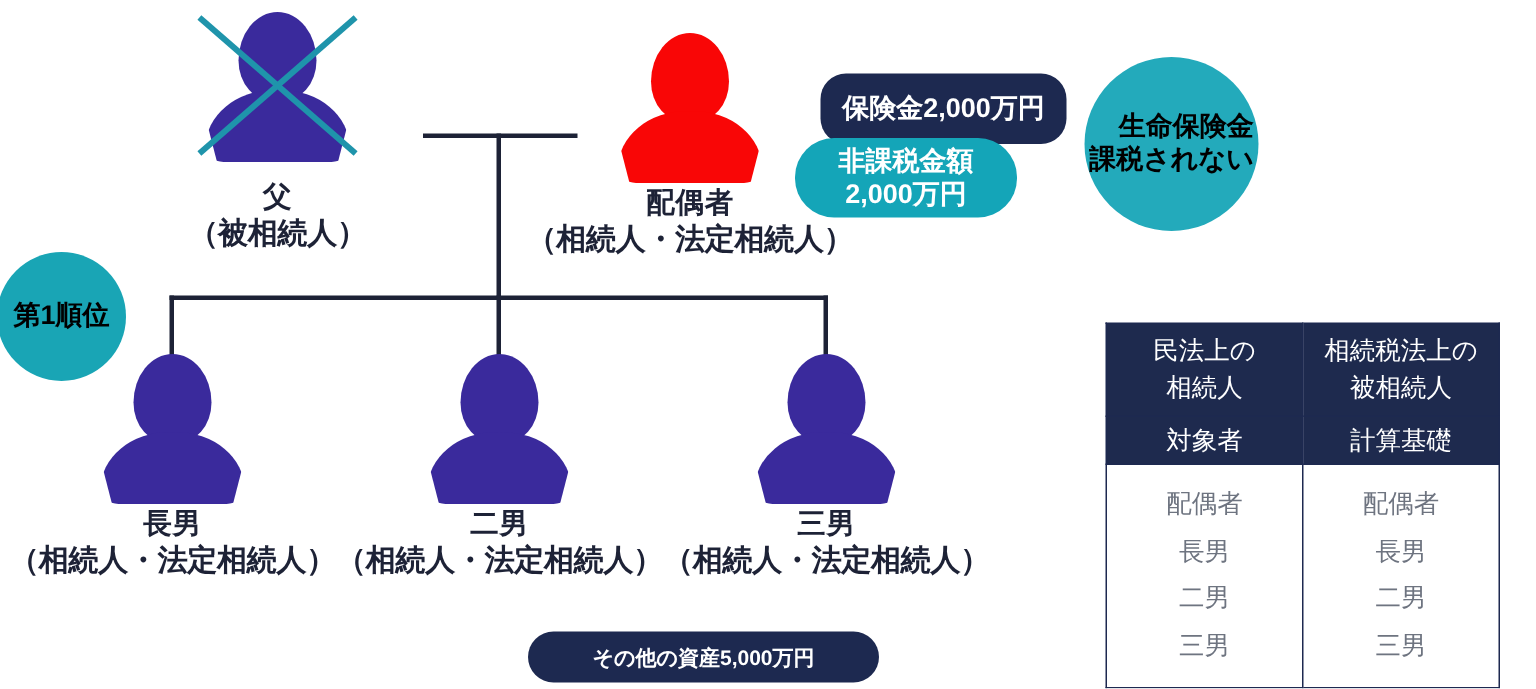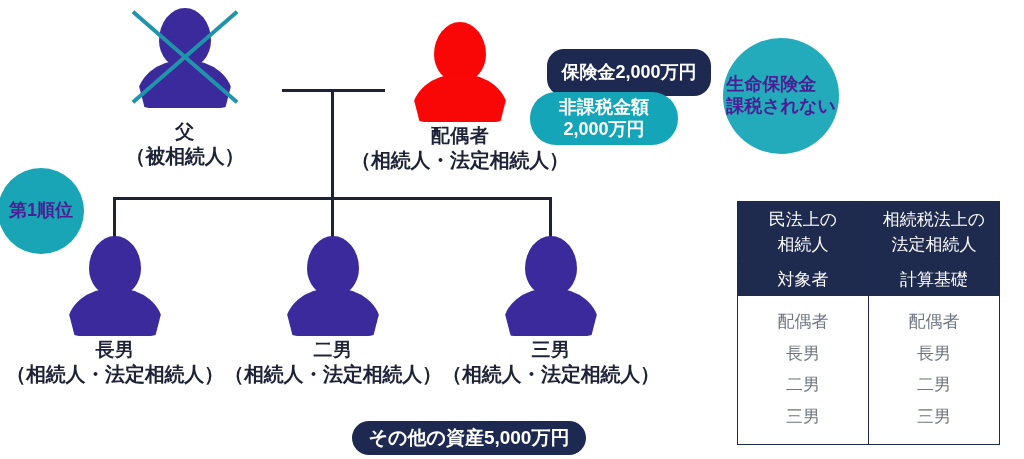--- a/index.html
+++ b/index.html
@@ -106,22 +106,22 @@
   .pill.navy { background: #1d2950; }
   .pill.teal { background: #14a5b8; }
 
   
   .circle {
     position: absolute;
     border-radius: 50%;
     display: flex;
     align-items: center;
     justify-content: center;
-    text-align: left;
-    color: #4c1d95;
+    text-align: right;
+    color: #000000;
     font-weight: 700;
     line-height: 1.2;
     white-space: pre-line;
   }
   .circle.teal { background: #23aabb; }
   .circle.teal-d { background: #19a5b5; }
 
   
   .tbl {
     position: absolute;
@@ -219,29 +219,29 @@
 
   <div class="person purple" style="left:503px; top:236px;">
     <div class="head"></div>
     <div class="body"></div>
   </div>
   <div class="caption" style="left:426px; top:338px; width:250px;">
     <div class="name">三男</div>
     <div class="role">（相続人・法定相続人）</div>
   </div>
 
-  <div class="pill navy" style="left:352px; top:421px; width:234px; height:34px; border-radius:17px; font-size:19px;">その他の資産5,000万円</div>
-
-  <table class="tbl" style="left:737px; top:201px; width:263px;">
+  <div class="pill navy" style="left:352px; top:421px; width:234px; height:34px; border-radius:17px; font-size:14px;">その他の資産5,000万円</div>
+
+  <table class="tbl" style="left:737px; top:215px; width:263px;">
     <tbody>
         <tr>
       <td class="hd">民法上の
 相続人</td>
       <td class="hd">相続税法上の
-法定相続人</td>
+被相続人</td>
     </tr>
     <tr>
       <td class="sub">対象者</td>
       <td class="sub">計算基礎</td>
     </tr>
     <tr>
       <td class="body-cell">配偶者
 長男
 二男
 三男</td>

